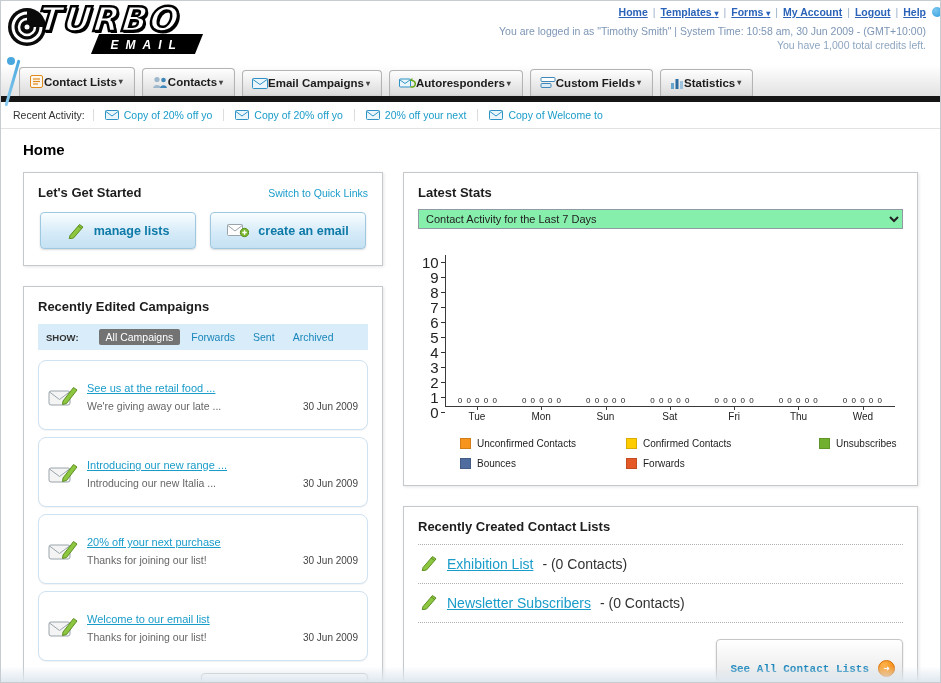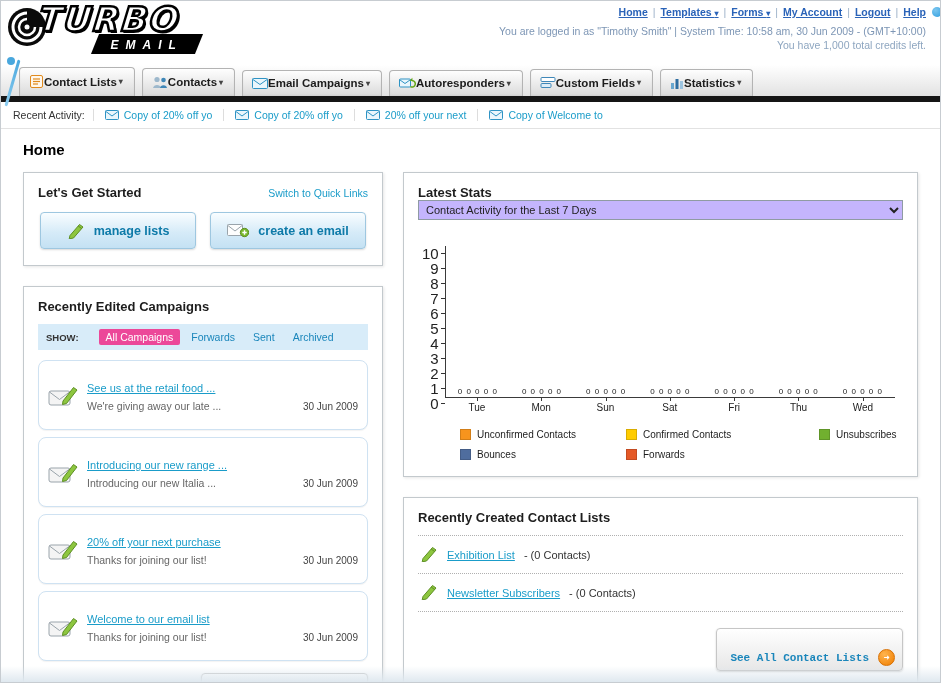--- a/index.html
+++ b/index.html
@@ -97,21 +97,21 @@
     color: #0e7aa8; box-shadow: 0 1px 2px rgba(0,0,0,0.15); cursor: pointer;
   }
   .gs-icon svg { display: block; }
 
   
   .camp-title { display:block; margin-bottom: 10px; }
   .camp-tabs { background: #d8ecf9; padding: 5px 8px; display: flex; align-items: center;
     gap: 4px; font-size: 10.5px; margin-bottom: 10px; }
   .show-label { font-weight: bold; color: #333; font-size: 9.5px; margin-right: 16px; }
   .camp-tab { color: #1a86bb; padding: 2px 7px; cursor: pointer; }
-  .camp-tab.active { background: #ec4899; color: #fff; border-radius: 2px; }
+  .camp-tab.active { background: #737373; color: #fff; border-radius: 2px; }
   .camp-item { border: 1px solid #cfe2f2; border-radius: 8px; padding: 17px 9px;
     display: flex; gap: 9px; margin-bottom: 7px; box-shadow: 0 1px 1px rgba(0,0,0,0.05);
     cursor: pointer; background:#fff;align-items:flex-end; }
   .camp-icon { flex: 0 0 30px; padding-top: 2px; }
   .camp-body { flex: 1; min-width: 0; }
   .camp-name { color: #1a9cc9; font-size: 11px; text-decoration: underline; }
   .camp-sub { color: #666; font-size: 10.5px; margin-top: 4px; }
   .camp-date { color: #444; font-size: 10px; white-space: nowrap; }
   .view-all-row, .see-all-row { display: flex; justify-content: flex-end; margin-top: 12px; }
   .pill-btn {
@@ -120,44 +120,44 @@
     border: 1px solid #c6c6c6; border-radius: 4px; padding: 20px 7px 4px 13px;
     font-family: Liberation Mono, monospace; font-weight: bold; font-size: 11px;
     color: #1a86bb; box-shadow: 0 1px 2px rgba(0,0,0,0.18); cursor: pointer;
   }
   .arrow-circle { width: 17px; height: 17px; border-radius: 50%;
     background: radial-gradient(circle at 35% 30%, #ffb44d, #ef7d00);
     color: #fff; display: inline-flex; align-items: center; justify-content: center;
     font-size: 10px; border: 1px solid #d86f00; }
 
   
-  .stats-title { display:block; margin-bottom: 0; }
+  .stats-title { display:block; margin-bottom: 9px; }
   .stats-select { width: 100%; font-family: "Liberation Sans", sans-serif;
-    font-size: 11px; padding: 2px 3px; border: 1px solid #8f9ba3; background: #c4b5fd; color: #222; }
+    font-size: 11px; padding: 2px 3px; border: 1px solid #8f9ba3; background: #86efac; color: #222; }
   .chart { display: flex; margin: 26px 8px 0 4px; }
   .chart-y { display: flex; flex-direction: column; justify-content: space-between;
     align-items: flex-end; height: 152px; font-size: 15px; color: #222; }
   .ytick { display: flex; align-items: center; gap: 2px; line-height: 1; }
   .ymark { display: inline-block; width: 4px; height: 1px; background: #333; }
   .chart-main { flex: 1; min-width: 0; }
   .chart-plot { height: 152px; border-left: 1px solid #3a3a3a; border-bottom: 1px solid #3a3a3a; position: relative; }
   .chart-zeros { position: absolute; left: 0; right: 0; bottom: 1px; display: flex; }
   .zero-group { flex: 1; text-align: center; font-size: 8px; color: #222; white-space: nowrap; letter-spacing: 1px; }
   .chart-x { display: flex; margin-top: 4px; }
   .x-label { flex: 1; text-align: center; font-size: 10px; color: #222; position: relative; }
   .x-label::before { content: ""; position: absolute; top: -5px; left: 50%; width: 1px; height: 4px; background: #3a3a3a; }
   .legend { display: grid; grid-template-columns: 158px 185px 1fr; gap: 9px 8px; margin: 16px 0 4px 42px; }
   .legend-item { display: flex; align-items: center; gap: 6px; font-size: 10px; color: #1d1d1d; }
   .legend-swatch { width: 11px; height: 11px; display: inline-block; border: 1px solid rgba(0,0,0,0.15); }
 
   
   .cl-title { display:block; margin-bottom: 10px; }
   .cl-list { border-bottom: 1px dotted #b0b0b0; margin-bottom: 4px; }
   .cl-item { display: flex; align-items: center; gap: 9px; padding: 9px 2px;
-    border-top: 1px dotted #b0b0b0; font-size: 11px; cursor: pointer; }
+    border-top: 1px dotted #b0b0b0; font-size: 14px; cursor: pointer; }
   .cl-icon { padding-top: 1px; }
   .cl-link { color: #1a9cc9; text-decoration: underline; }
   .cl-detail { color: #333; }
   .see-all-row { margin-top: 16px; margin-bottom: 2px; }
 
   .page-bottom { position: absolute; bottom: 0; left: 0; right: 0; height: 16px;
     background: linear-gradient(rgba(255,255,255,0), #dfe8ef); pointer-events: none; }
 </style>
 </head>
 <body>

